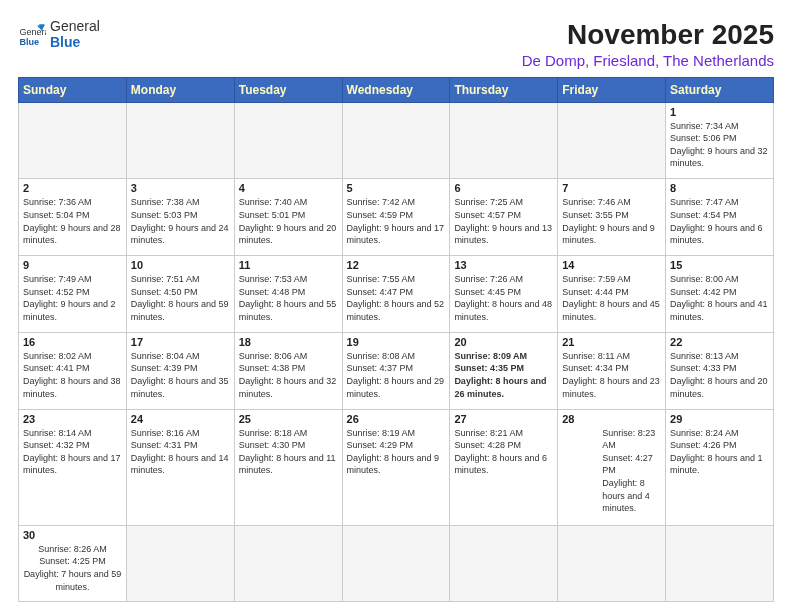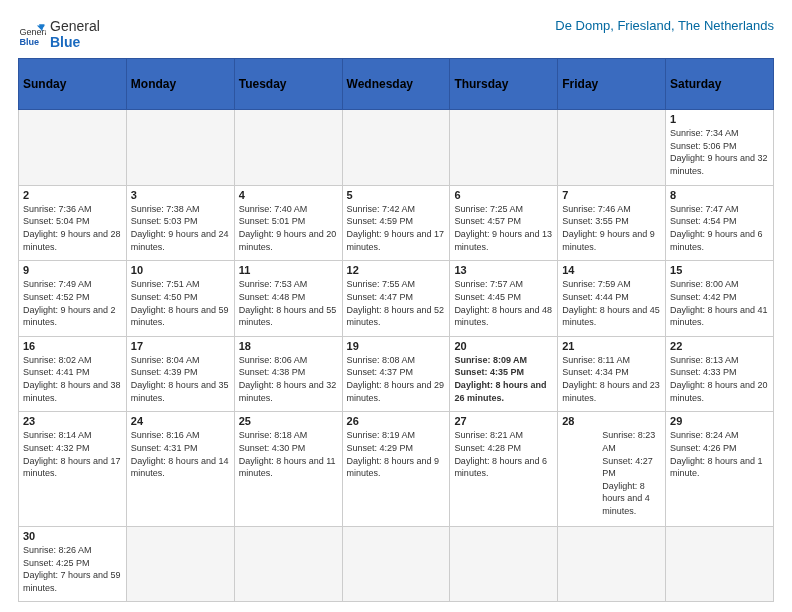--- a/index.html
+++ b/index.html
@@ -35,37 +35,37 @@
     .title-block {
       text-align: right;
     }
     .month-title {
       font-size: 28px;
       font-weight: bold;
       color: #222;
       line-height: 1.2;
     }
     .subtitle {
-      font-size: 13px;
-      color: #0369a1;
+      font-size: 15px;
+      color: #6d28d9;
       text-align: center;
     }
     .calendar {
       flex: 1;
       border: 1px solid #ccc;
       border-collapse: collapse;
       width: 100%;
       table-layout: fixed;
     }
     .calendar th {
       background-color: #3a6bbf;
-      color: #000000;
+      color: #fef9c3;
       font-size: 12px;
       font-weight: bold;
-      padding: 18px 4px;
+      padding: 5px 4px;
       text-align: left;
       border: 1px solid #2d55a0;
     }
     .calendar td {
       vertical-align: top;
       border: 1px solid #ccc;
       padding: 3px 4px;
       font-size: 9.5px;
       color: #333;
       background: #fff;
@@ -101,20 +101,21 @@
         <text x="2" y="35" font-size="13" font-family="Arial" font-weight="bold" fill="#1a5cb3">Blue</text>
         <polygon points="32,8 40,16 38,12 44,8" fill="#1a7acd" transform="translate(-5,0)"></polygon>
         <polygon points="30,4 38,4 34,14" fill="#1a7acd" transform="translate(0,2)"></polygon>
       </svg>
       <div style="display:flex;flex-direction:column;line-height:1.15;">
         <span style="font-size:14px;color:#333;font-weight:normal;">General</span>
         <span style="font-size:14px;color:#1a6abf;font-weight:bold;">Blue</span>
       </div>
     </div>
     <div class="title-block">
+      <div class="month-title">November 2025</div>
       <div class="subtitle">De Domp, Friesland, The Netherlands</div>
     </div>
   </div>
 
   <table class="calendar">
     <thead>
       <tr>
       <th>Sunday</th>
           <th>Monday</th>
           <th>Tuesday</th>
@@ -203,21 +204,21 @@
 Daylight: 8 hours and 55 minutes.</div>
           </td>
           <td>
             <div class="day-number">12</div>
             <div class="day-info" style="white-space: pre-line;">Sunrise: 7:55 AM
 Sunset: 4:47 PM
 Daylight: 8 hours and 52 minutes.</div>
           </td>
           <td>
             <div class="day-number">13</div>
-            <div class="day-info" style="white-space: pre-line;">Sunrise: 7:57 AM
+            <div class="day-info" style="white-space: pre-line;">Sunrise: 7:26 AM
 Sunset: 4:45 PM
 Daylight: 8 hours and 48 minutes.</div>
           </td>
           <td>
             <div class="day-number">14</div>
             <div class="day-info" style="white-space: pre-line;">Sunrise: 7:59 AM
 Sunset: 4:44 PM
 Daylight: 8 hours and 45 minutes.</div>
           </td>
           <td>
@@ -311,21 +312,21 @@
           <td>
             <div class="day-number">29</div>
             <div class="day-info" style="white-space: pre-line;">Sunrise: 8:24 AM
 Sunset: 4:26 PM
 Daylight: 8 hours and 1 minute.</div>
           </td>
         </tr>
         <tr class="last-row">
           <td>
             <div class="day-number">30</div>
-            <div class="day-info" style="white-space: pre-line;">Sunrise: 8:26 AM
+            <div class="day-info" style="white-space: pre-line; text-align: center;">Sunrise: 8:26 AM
 Sunset: 4:25 PM
 Daylight: 7 hours and 59 minutes.</div>
           </td>
           <td class="empty"></td>
           <td class="empty"></td>
           <td class="empty"></td>
           <td class="empty"></td>
           <td class="empty"></td>
           <td class="empty"></td>
         </tr>

